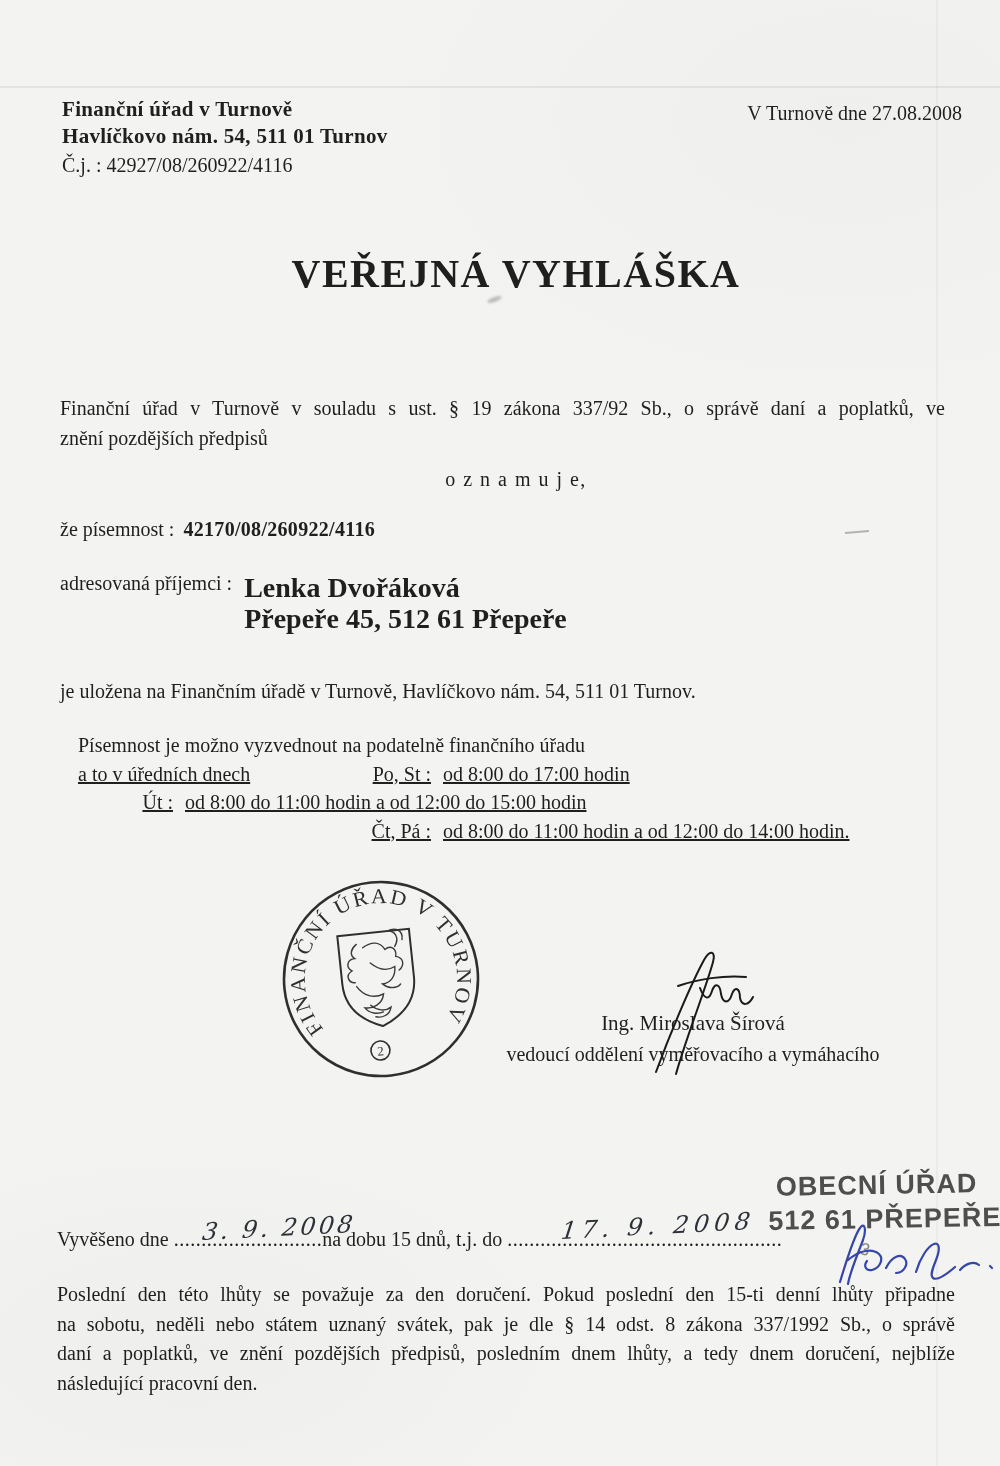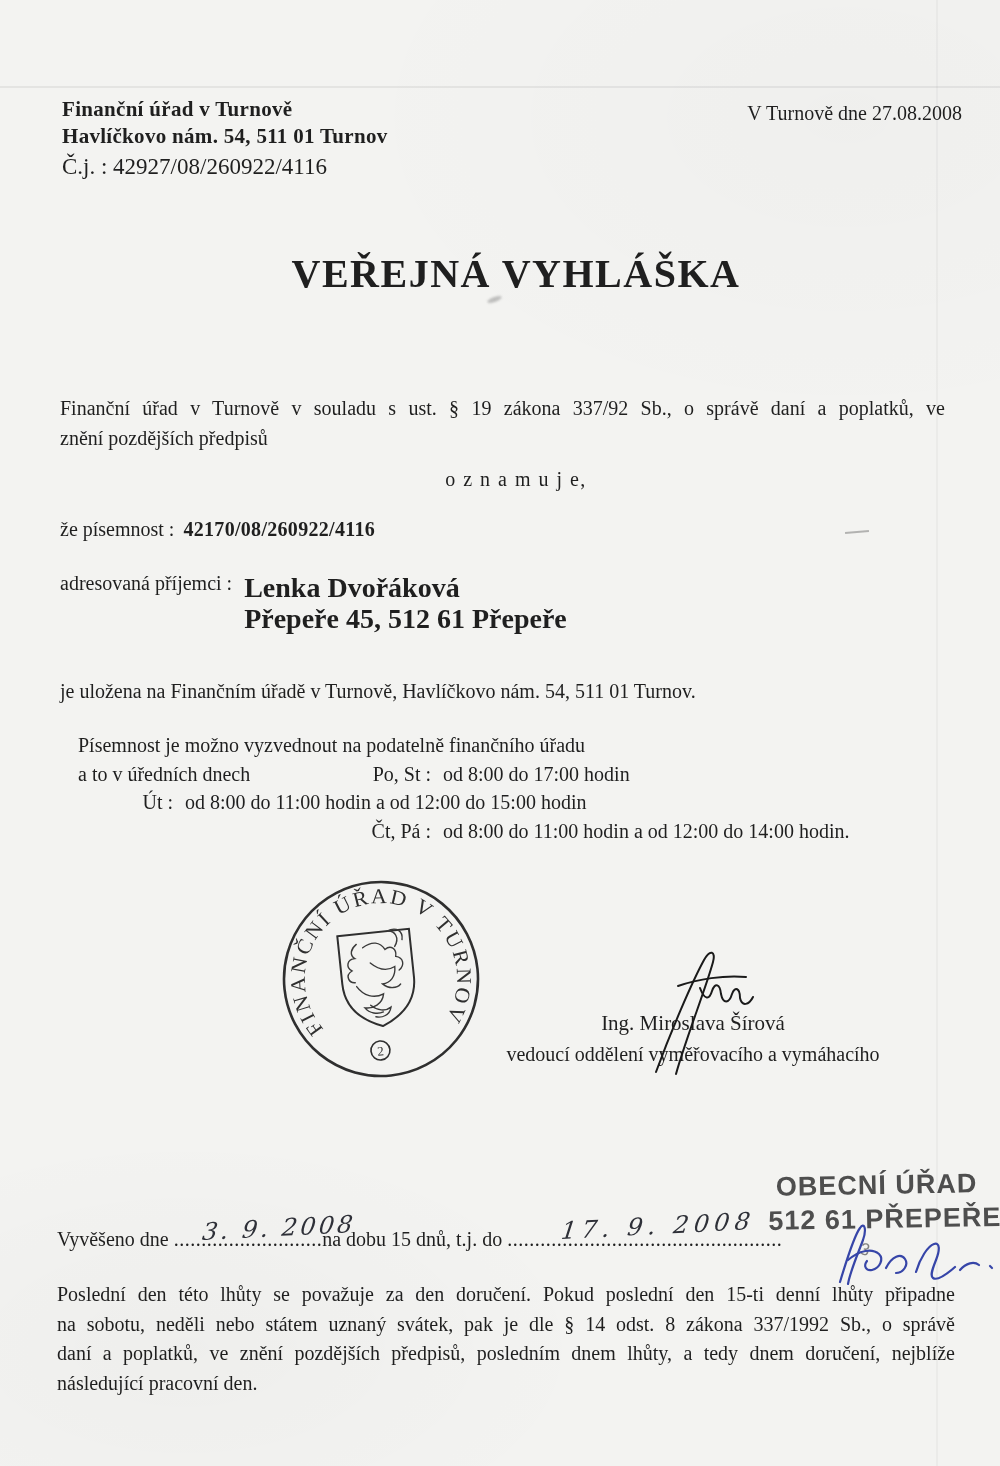--- a/index.html
+++ b/index.html
@@ -15,21 +15,21 @@
     padding-left:32px;
   }
   
   .scan-line-h { position:absolute; left:0; top:86px; width:100%; height:2px; background:rgba(120,120,120,0.12); }
   .scan-line-v { position:absolute; top:0; left:936px; width:2px; height:100%; background:rgba(120,120,120,0.06); }
   .smudge-title { position:absolute; left:487px; top:297px; width:15px; height:5px; background:rgba(90,90,90,0.35); border-radius:50%; transform:rotate(-20deg); filter:blur(1px); }
   .pencil-dash { position:absolute; left:845px; top:531px; width:24px; height:2px; background:rgba(100,100,100,0.45); transform:rotate(-5deg); }
 
   .letterhead { position:absolute; left:62px; top:96px; }
   .lh-bold { font-weight:bold; font-size:21px; line-height:27px; letter-spacing:0.3px; white-space:nowrap; }
-  .lh-ref { font-size:23px; margin-top:4px; white-space:nowrap; }
+  .lh-ref { font-size:20px; margin-top:4px; white-space:nowrap; }
 
   .place-date { position:absolute; top:102px; right:70px; font-size:20px; white-space:nowrap; }
 
   .doc-title { position:absolute; top:250px; left:0; width:100%; text-align:center;
                font-size:40px; font-weight:bold; letter-spacing:1.5px; }
 
   .intro { position:absolute; left:60px; top:393px; width:885px; font-size:20px; line-height:30px; }
   .force-just { text-align:justify; text-align-last:justify; }
 
   .announce { position:absolute; top:468px; left:0; width:100%; text-align:center;
@@ -37,21 +37,21 @@
 
   .doc-number-row { position:absolute; left:60px; top:518px; font-size:20px; }
   .doc-number { font-weight:bold; margin-left:9px; letter-spacing:0.3px; }
 
   .addressee-row { position:absolute; left:60px; top:572px; font-size:20px; display:flex; }
   .addr-block { margin-left:12px; font-weight:bold; font-size:28px; line-height:31px; }
 
   .stored { position:absolute; left:60px; top:680px; font-size:20px; white-space:nowrap; }
 
   .pickup { position:absolute; left:78px; top:731px; font-size:20px; line-height:28.5px; }
-  .pickup-row { display:flex; }
+  .pickup-row { display:flex;text-decoration:underline; }
   .p-left { width:258px; }
   .p-days { width:95px; text-align:right; white-space:nowrap; }
   .p-hours { margin-left:12px; white-space:nowrap; }
 
   .seal-wrap { position:absolute; left:276px; top:874px; width:210px; height:210px; transform:rotate(-6deg); }
   .seal-wrap svg text { font-family:"Liberation Serif", serif; fill:#2f2f2f; }
 
   .sig-black { position:absolute; left:626px; top:946px; z-index:3; }
   .signer { position:absolute; left:473px; top:1008px; width:440px; text-align:center; font-size:21px; line-height:31px; }
   .signer-role { font-size:20px; }

